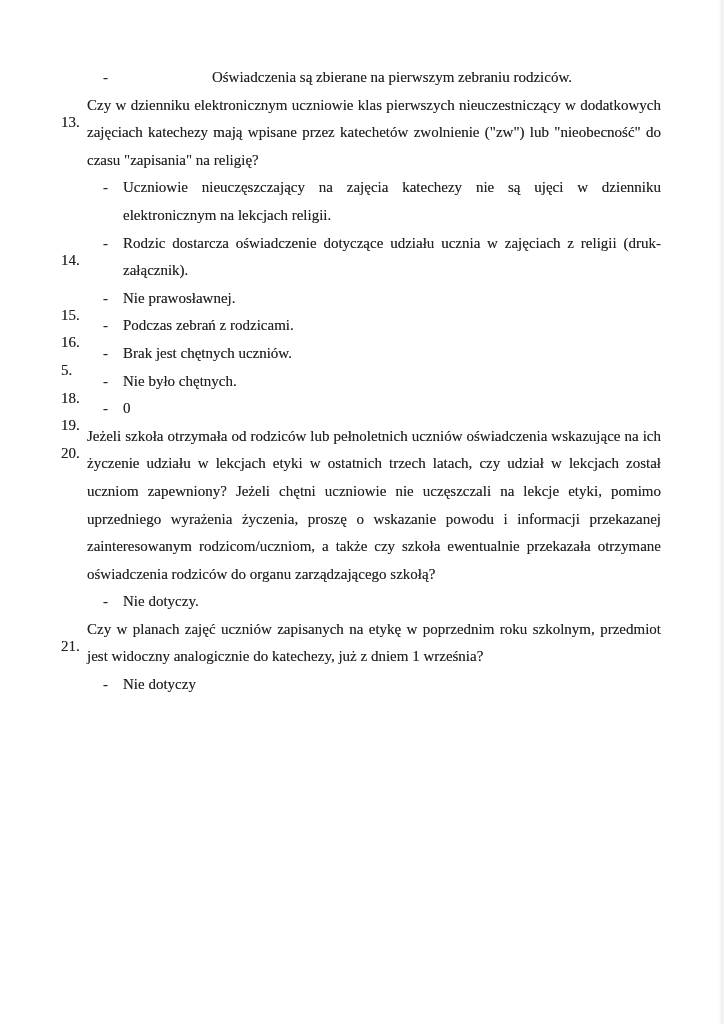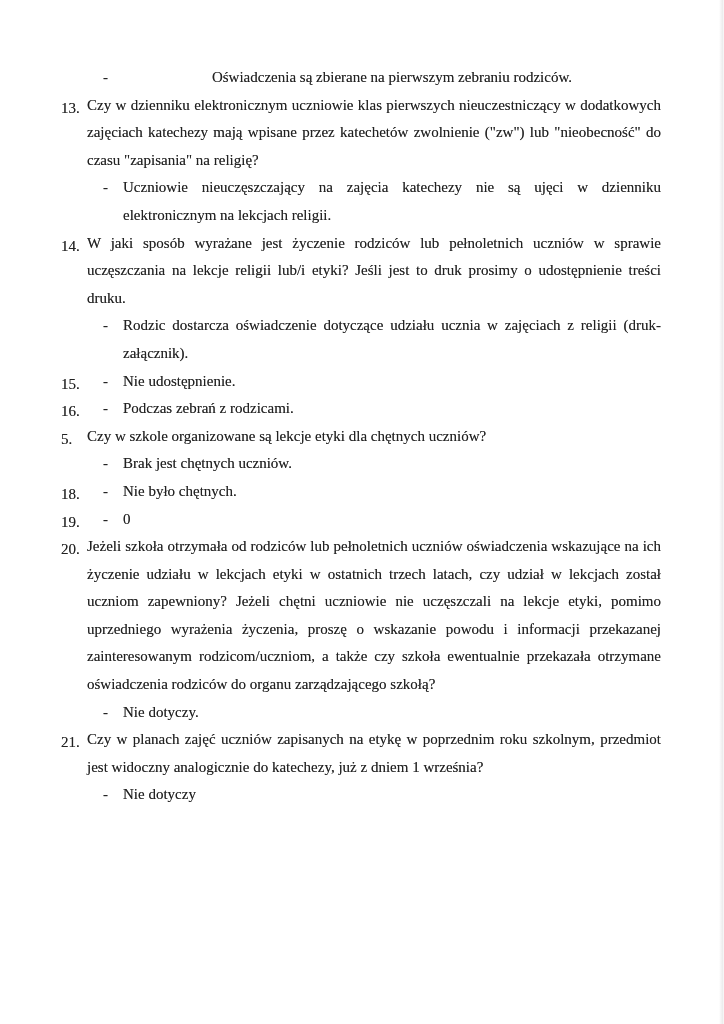--- a/index.html
+++ b/index.html
@@ -39,21 +39,21 @@
     list-style: none;
     margin: 0;
     padding: 0;
   }
   li.item {
     position: relative;
   }
   .num {
     position: absolute;
     left: 0;
-    top: 3px;
+    top: 17px;
     width: 26px;
   }
   .q {
     margin-left: 26px;
     text-align: justify;
   }
   .answer-line {
     display: flex;
     margin-left: 42px;
   }
@@ -87,52 +87,50 @@
     <div class="answers">
   <div class="answer-line">
     <span class="dash">-</span>
     <span class="a-text">Uczniowie nieuczęszczający na zajęcia katechezy nie są ujęci w dzienniku elektronicznym na lekcjach religii.</span>
   </div>
 </div>
   </li>
 
   <li class="item">
     <span class="num">14.</span>
-    <div class="q">W jaki sposób wyrażane jest życzenie rodziców lub pełnoletnich uczniów w sprawie uczęszczania na lekcje religii lub/i etyki? Jeśli jest to druk prosimy o udostępnienie treści druku.</div>
     <div class="answers">
   <div class="answer-line">
     <span class="dash">-</span>
     <span class="a-text">Rodzic dostarcza oświadczenie dotyczące udziału ucznia w zajęciach z religii (druk-załącznik).</span>
   </div>
 </div>
   </li>
 
   <li class="item">
     <span class="num">15.</span>
     <div class="answers">
   <div class="answer-line">
     <span class="dash">-</span>
-    <span class="a-text">Nie udostępnienie.</span>
+    <span class="a-text">Nie prawosławnej.</span>
   </div>
 </div>
   </li>
 
   <li class="item">
     <span class="num">16.</span>
     <div class="answers">
   <div class="answer-line">
     <span class="dash">-</span>
     <span class="a-text">Podczas zebrań z rodzicami.</span>
   </div>
 </div>
   </li>
 
   <li class="item">
     <span class="num">5.</span>
-    <div class="q">Czy w szkole organizowane są lekcje etyki dla chętnych uczniów?</div>
     <div class="answers">
   <div class="answer-line">
     <span class="dash">-</span>
     <span class="a-text">Brak jest chętnych uczniów.</span>
   </div>
 </div>
   </li>
 
   <li class="item">
     <span class="num">18.</span>

